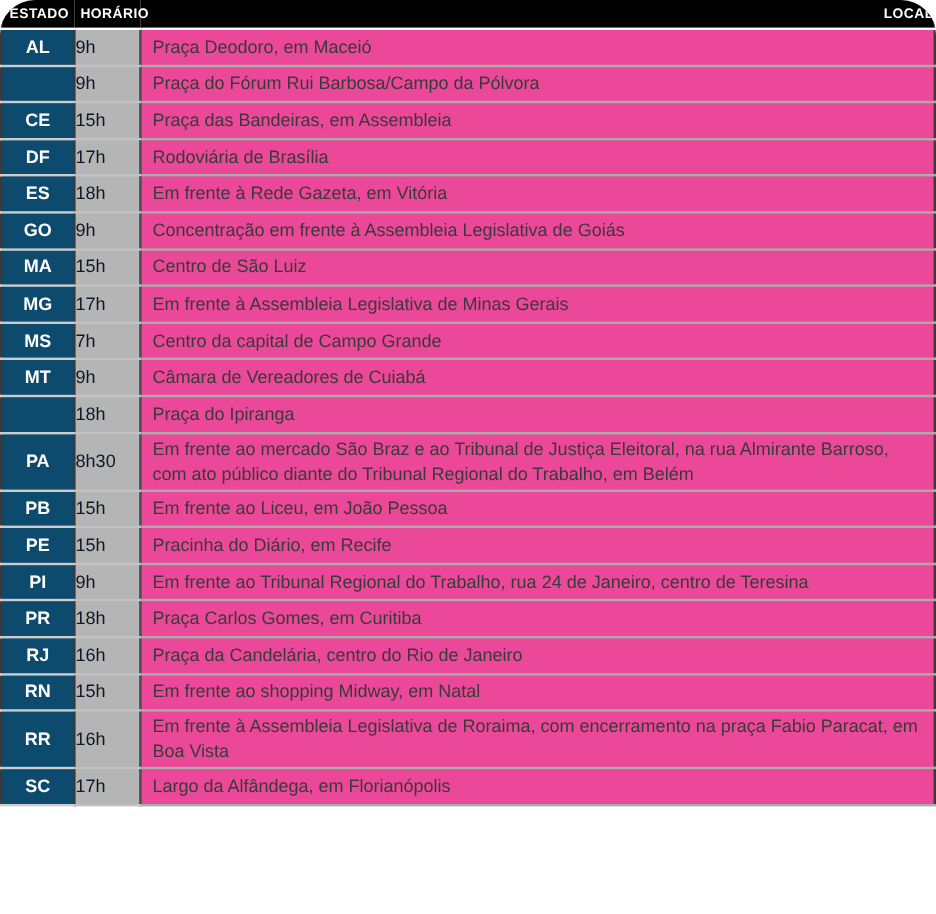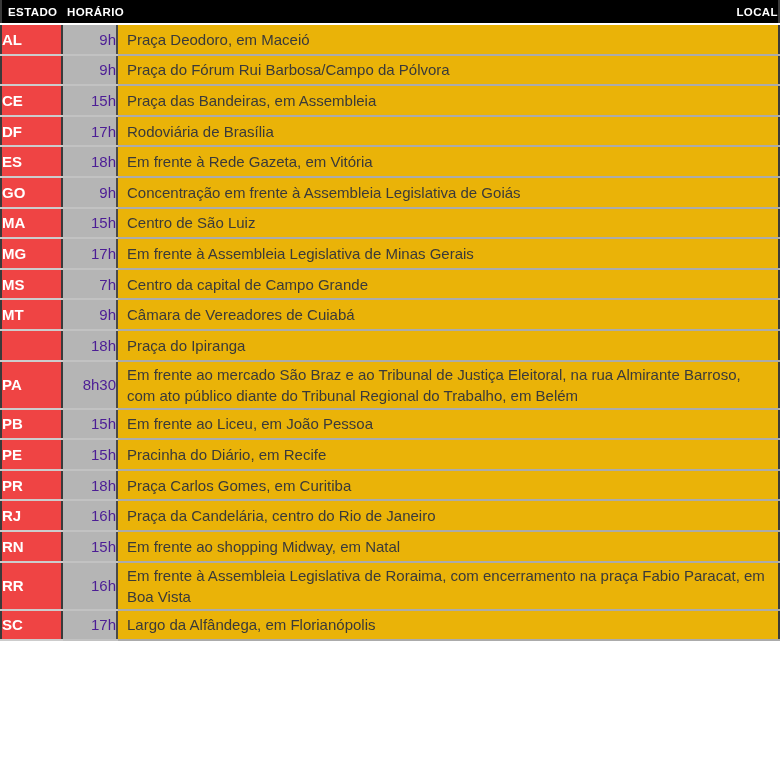--- a/index.html
+++ b/index.html
@@ -6,20 +6,21 @@
     margin: 0;
     padding: 0;
     background: #ffffff;
     font-family: "Liberation Sans", "DejaVu Sans", sans-serif;
   }
   .table-wrap {
     width: 780px;
     height: 762px;
     overflow: hidden;
     background: #ffffff;
+    border-radius: 29px;
   }
   table.schedule {
     width: 780px;
     border-collapse: collapse;
     table-layout: fixed;
     border-left: 2px solid #3a3a3a;
     border-right: 2px solid #3a3a3a;
   }
   col.c-estado  { width: 61px; }
   col.c-horario { width: 55px; }
@@ -39,36 +40,36 @@
   thead th.h-horario { padding-left: 5px; margin-top: 48px; }
   thead th.h-local   { padding-left: 9px; text-align: right; }
   tbody td {
     height: 24.6px;
     padding: 0;
     font-size: 15px;
     line-height: 21px;
     vertical-align: middle;
   }
   td.estado {
-    background: #ef4444;
+    background: #0c4a6e;
     color: #ffffff;
     font-weight: bold;
-    text-align: left;
+    text-align: center;
     border-right: 2px solid #3a3a3a;
     border-bottom: 2px solid #cccccc;
   }
   td.horario {
     background: #b5b5b5;
-    color: #4c1d95;
-    text-align: right;
+    color: #0f172a;
+    text-align: left;
     border-right: 2px solid #4a4a4a;
     border-bottom: 2px solid #c2c2c2;
   }
   td.local {
-    background: #eab308;
+    background: #ec4899;
     color: #3a3a3a;
     text-align: left;
     padding: 2px 6px 2px 9px;
     border-bottom: 2px solid #ababab;
   }
 </style>
 </head>
 <body>
 
 <div class="table-wrap">
@@ -150,20 +151,25 @@
     <td class="estado">PB</td>
     <td class="horario">15h</td>
     <td class="local">Em frente ao Liceu, em João Pessoa</td>
   </tr>
         <tr>
     <td class="estado">PE</td>
     <td class="horario">15h</td>
     <td class="local">Pracinha do Diário, em Recife</td>
   </tr>
         <tr>
+    <td class="estado">PI</td>
+    <td class="horario">9h</td>
+    <td class="local">Em frente ao Tribunal Regional do Trabalho, rua 24 de Janeiro, centro de Teresina</td>
+  </tr>
+        <tr>
     <td class="estado">PR</td>
     <td class="horario">18h</td>
     <td class="local">Praça Carlos Gomes, em Curitiba</td>
   </tr>
         <tr>
     <td class="estado">RJ</td>
     <td class="horario">16h</td>
     <td class="local">Praça da Candelária, centro do Rio de Janeiro</td>
   </tr>
         <tr>

